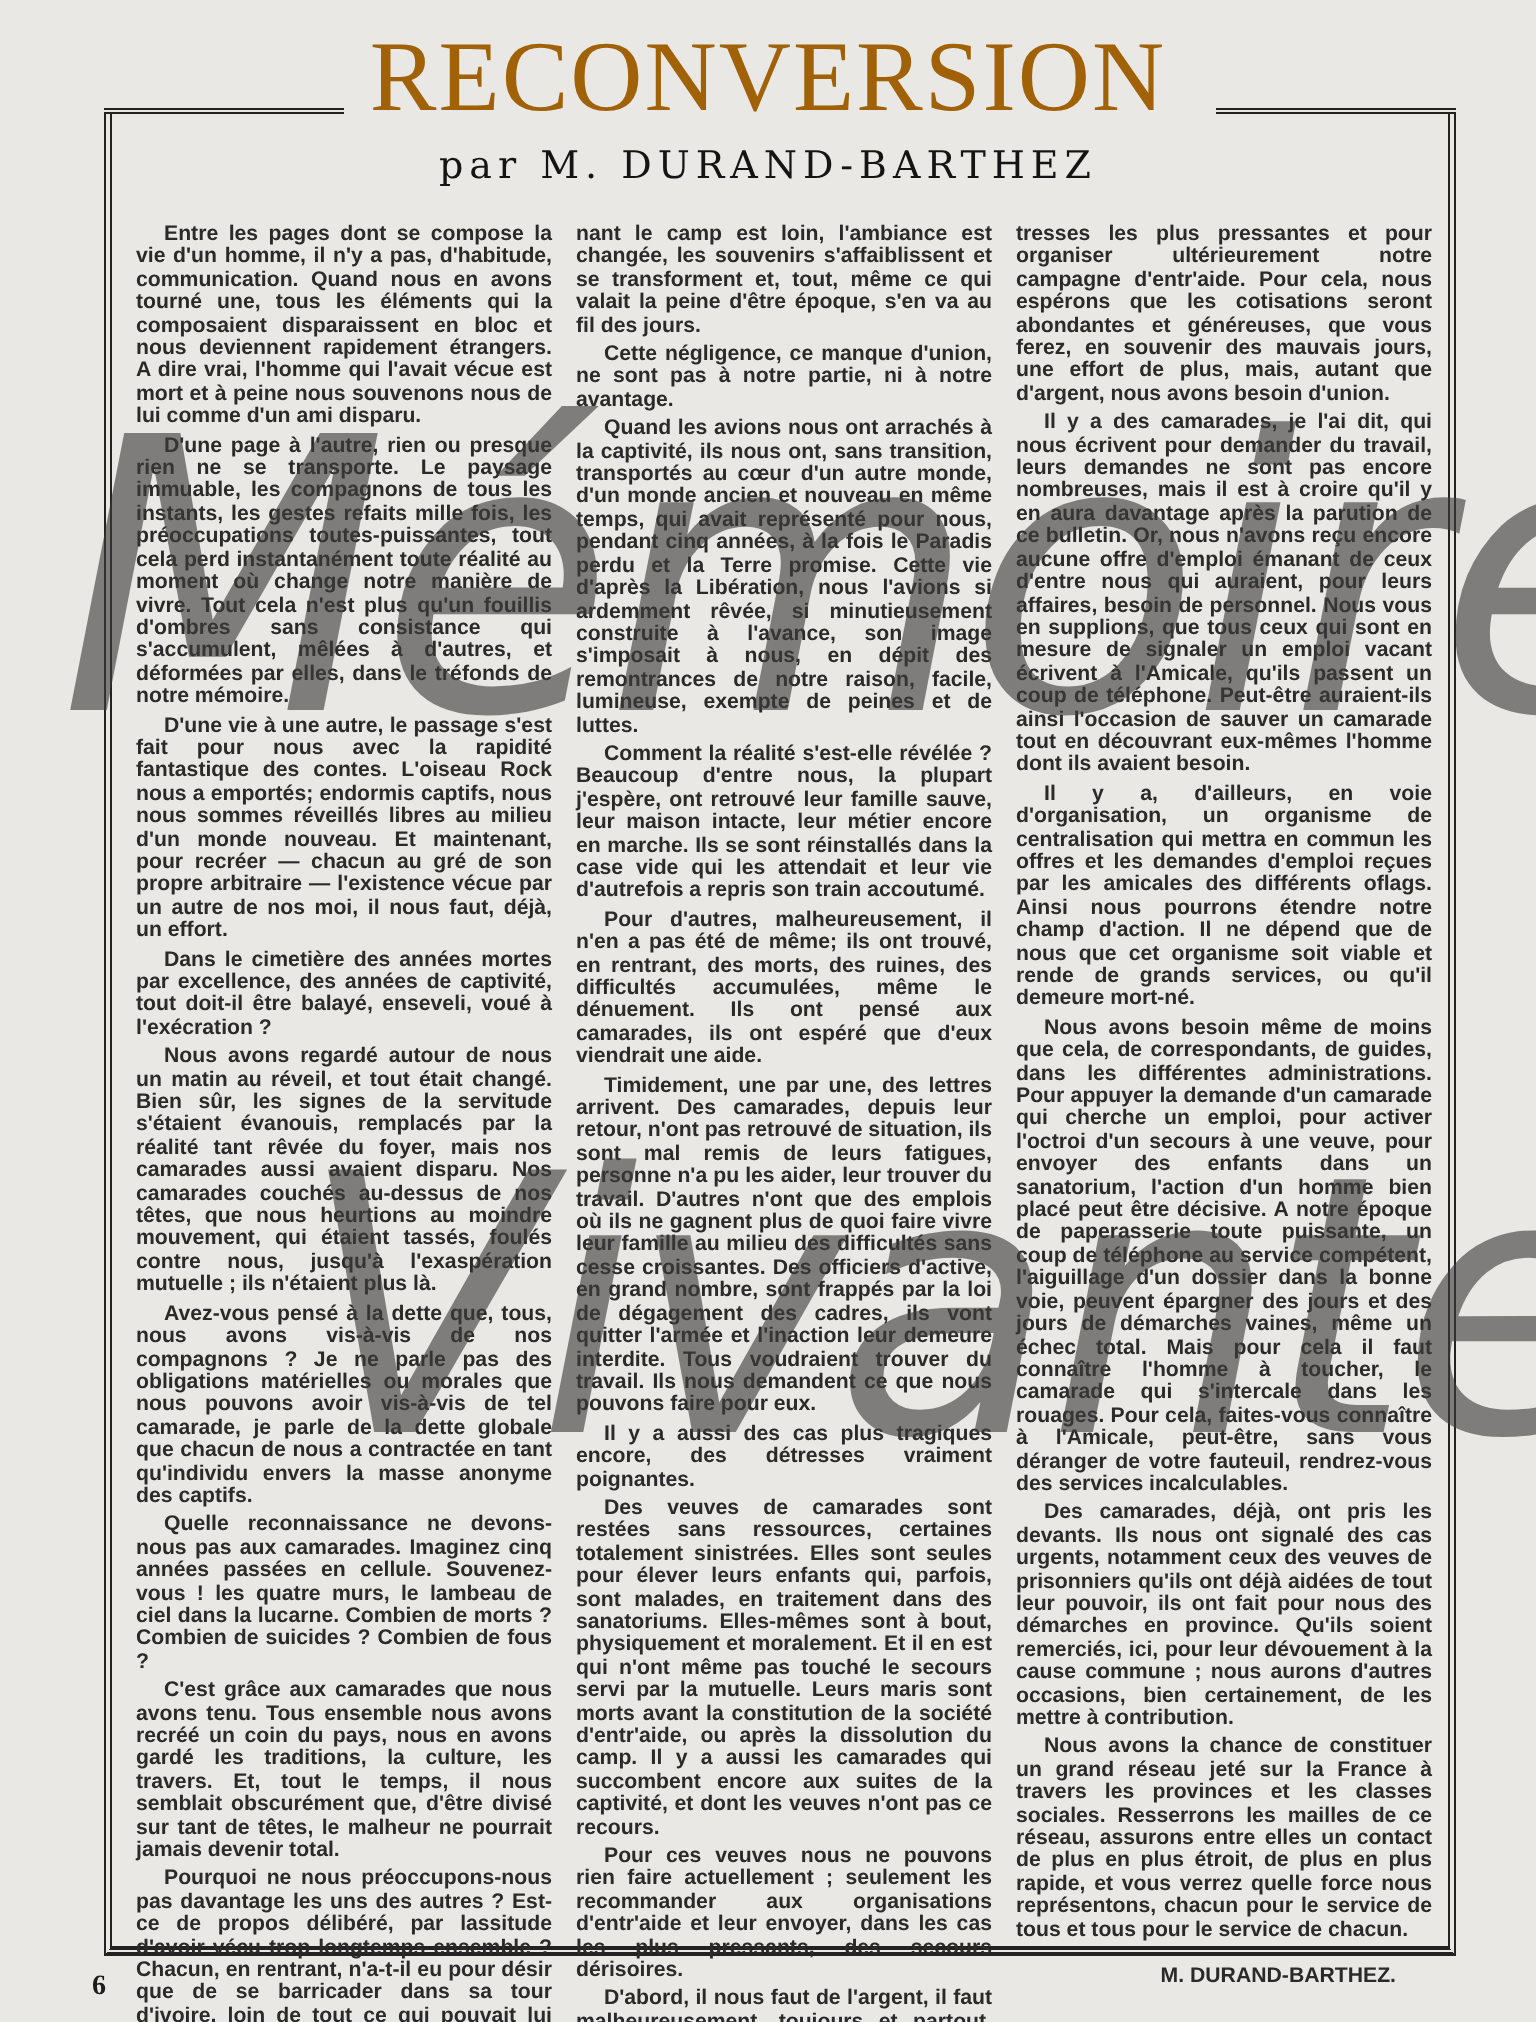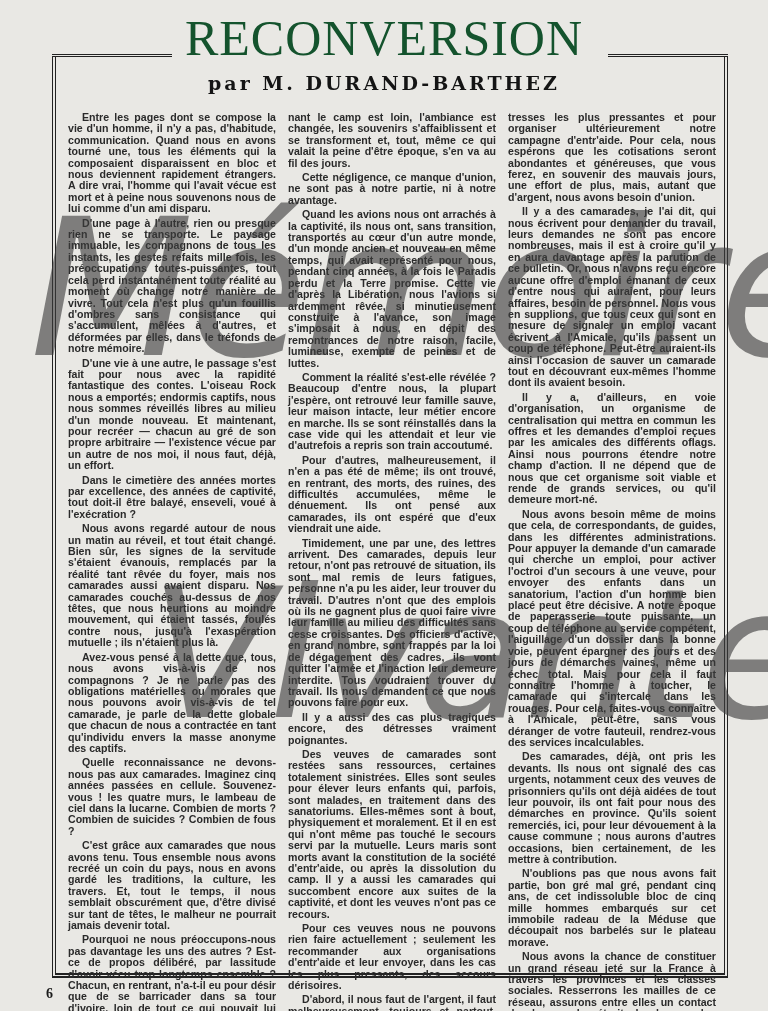--- a/index.html
+++ b/index.html
@@ -6,25 +6,25 @@
   body {
     width:768px; height:1011px; overflow:hidden; position:relative;
     background:#e9e8e4;
     font-family:"DejaVu Serif", serif;
     color:#1c1c1c;
   }
   .page { position:absolute; left:0; top:0; width:768px; height:1011px; }
   .title {
     position:absolute; left:0; right:0; top:12px; text-align:center;
     font-family:"Liberation Serif", serif; font-size:50px; letter-spacing:1px;
-    line-height:52px; color:#14532d; font-weight:normal;
+    line-height:52px; color:#a16207; font-weight:normal;
   }
   .byline {
     position:absolute; left:0; right:0; top:72px; text-align:center;
-    font-family:"DejaVu Serif", serif; font-weight:bold; font-size:19px;
+    font-family:"DejaVu Serif", serif; font-weight:normal; font-size:19px;
     letter-spacing:3px; color:#141414;
   }
   .frame {
     position:absolute; left:52px; top:56px; width:676px; height:922px;
     border:3px double #222; border-top:none; box-sizing:border-box;
     border-left-width:4px; border-right-width:4px; border-bottom-width:5px;
   }
   .top-rule-l, .top-rule-r {
     position:absolute; top:54px; height:4px; border-top:3px double #222;
   }
@@ -86,21 +86,20 @@
       <p>Des veuves de camarades sont restées sans ressources, certaines totalement sinistrées. Elles sont seules pour élever leurs enfants qui, parfois, sont malades, en traitement dans des sanatoriums. Elles-mêmes sont à bout, physiquement et moralement. Et il en est qui n'ont même pas touché le secours servi par la mutuelle. Leurs maris sont morts avant la constitution de la société d'entr'aide, ou après la dissolution du camp. Il y a aussi les camarades qui succombent encore aux suites de la captivité, et dont les veuves n'ont pas ce recours.</p>
       <p>Pour ces veuves nous ne pouvons rien faire actuellement ; seulement les recommander aux organisations d'entr'aide et leur envoyer, dans les cas les plus pressants, des secours dérisoires.</p>
       <p>D'abord, il nous faut de l'argent, il faut malheureusement, toujours et partout, services d'argent pour soulager les dé-</p>
     </div>
     <div class="col">
       <p class="cont">tresses les plus pressantes et pour organiser ultérieurement notre campagne d'entr'aide. Pour cela, nous espérons que les cotisations seront abondantes et généreuses, que vous ferez, en souvenir des mauvais jours, une effort de plus, mais, autant que d'argent, nous avons besoin d'union.</p>
       <p>Il y a des camarades, je l'ai dit, qui nous écrivent pour demander du travail, leurs demandes ne sont pas encore nombreuses, mais il est à croire qu'il y en aura davantage après la parution de ce bulletin. Or, nous n'avons reçu encore aucune offre d'emploi émanant de ceux d'entre nous qui auraient, pour leurs affaires, besoin de personnel. Nous vous en supplions, que tous ceux qui sont en mesure de signaler un emploi vacant écrivent à l'Amicale, qu'ils passent un coup de téléphone. Peut-être auraient-ils ainsi l'occasion de sauver un camarade tout en découvrant eux-mêmes l'homme dont ils avaient besoin.</p>
       <p>Il y a, d'ailleurs, en voie d'organisation, un organisme de centralisation qui mettra en commun les offres et les demandes d'emploi reçues par les amicales des différents oflags. Ainsi nous pourrons étendre notre champ d'action. Il ne dépend que de nous que cet organisme soit viable et rende de grands services, ou qu'il demeure mort-né.</p>
       <p>Nous avons besoin même de moins que cela, de correspondants, de guides, dans les différentes administrations. Pour appuyer la demande d'un camarade qui cherche un emploi, pour activer l'octroi d'un secours à une veuve, pour envoyer des enfants dans un sanatorium, l'action d'un homme bien placé peut être décisive. A notre époque de paperasserie toute puissante, un coup de téléphone au service compétent, l'aiguillage d'un dossier dans la bonne voie, peuvent épargner des jours et des jours de démarches vaines, même un échec total. Mais pour cela il faut connaître l'homme à toucher, le camarade qui s'intercale dans les rouages. Pour cela, faites-vous connaître à l'Amicale, peut-être, sans vous déranger de votre fauteuil, rendrez-vous des services incalculables.</p>
       <p>Des camarades, déjà, ont pris les devants. Ils nous ont signalé des cas urgents, notamment ceux des veuves de prisonniers qu'ils ont déjà aidées de tout leur pouvoir, ils ont fait pour nous des démarches en province. Qu'ils soient remerciés, ici, pour leur dévouement à la cause commune ; nous aurons d'autres occasions, bien certainement, de les mettre à contribution.</p>
-      <p>N'oublions pas que nous avons fait partie, bon gré mal gré, pendant cinq ans, de cet indissoluble bloc de cinq mille hommes embarqués sur cet immobile radeau de la Méduse que découpait nos barbelés sur le plateau morave.</p>
       <p>Nous avons la chance de constituer un grand réseau jeté sur la France à travers les provinces et les classes sociales. Resserrons les mailles de ce réseau, assurons entre elles un contact de plus en plus étroit, de plus en plus rapide, et vous verrez quelle force nous représentons, chacun pour le service de tous et tous pour le service de chacun.</p>
       <div class="signature">M. DURAND-BARTHEZ.</div>
     </div>
   </div>
 
   <div class="watermark wm1">Mémoire</div>
   <div class="watermark wm2">Vivante</div>
 
   <div class="page-number">6</div>
 </div>

